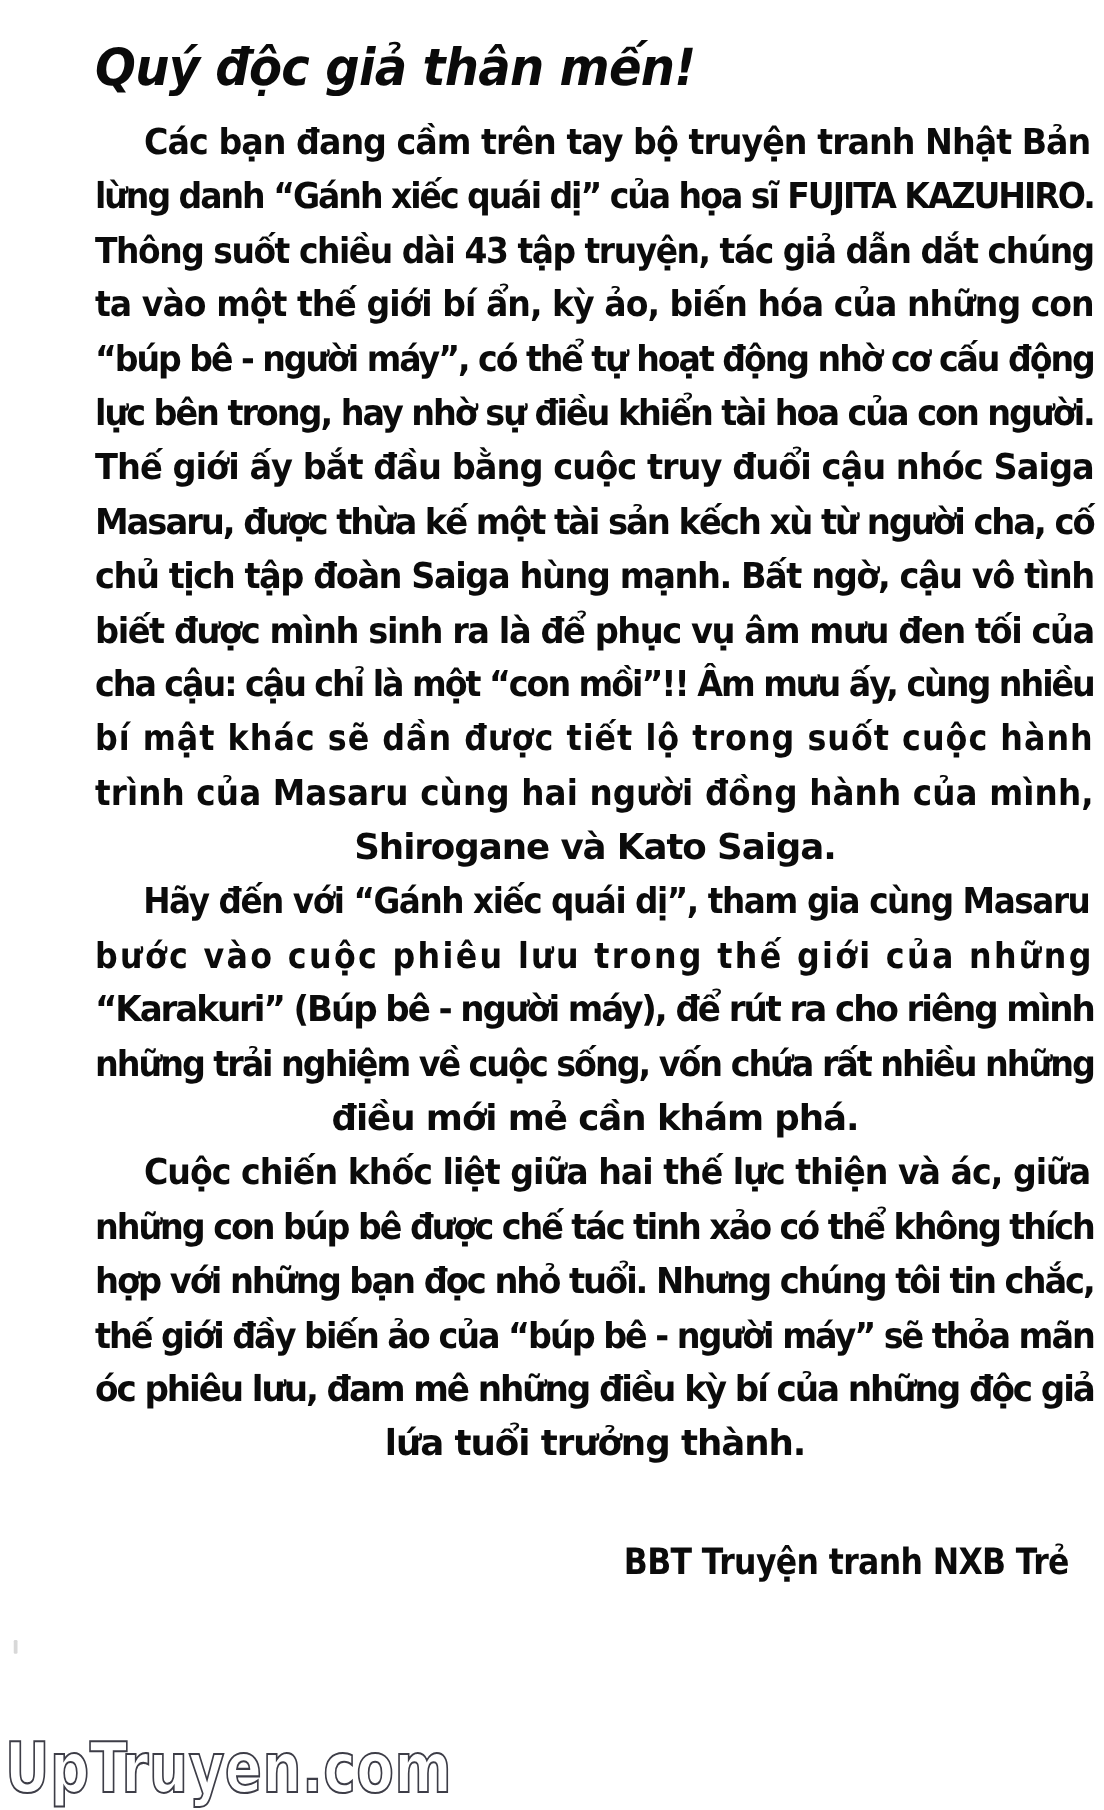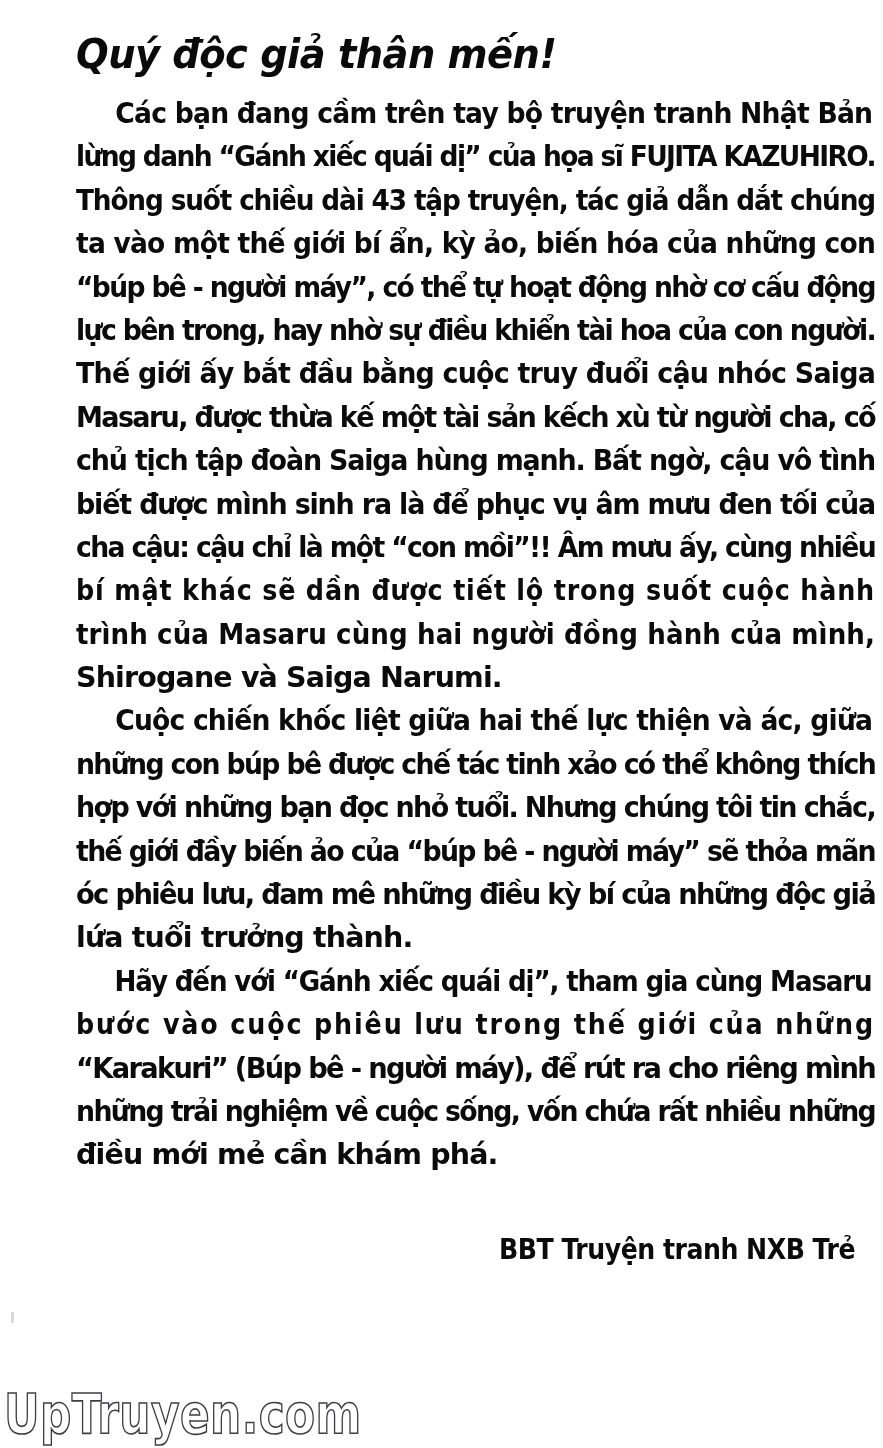--- a/index.html
+++ b/index.html
@@ -14,20 +14,21 @@
     overflow: hidden;
     font-family: "DejaVu Sans", sans-serif;
     color: #000000;
     background: #fefefe;
   }
 
   #page {
     position: absolute;
     inset: 0;
     background: #ffffff;
+    text-align: center;
   }
 
   
   .letter-title {
     position: absolute;
     left: 76px;
     top: 2px;
     font-family: "DejaVu Sans", sans-serif;
     font-size: 41px;
     font-weight: 700;
@@ -132,38 +133,38 @@
     </div>
 
     <div>
       <div class="para-line tight" style="transform: scaleX(0.944427);">Thế giới ấy bắt đầu bằng cuộc truy đuổi cậu nhóc Saiga</div>
       <div class="para-line tightest" style="transform: scaleX(0.949759);">Masaru, được thừa kế một tài sản kếch xù từ người cha, cố</div>
       <div class="para-line tighter" style="transform: scaleX(0.944235);">chủ tịch tập đoàn Saiga hùng mạnh. Bất ngờ, cậu vô tình</div>
       <div class="para-line tighter" style="transform: scaleX(0.945265);">biết được mình sinh ra là để phục vụ âm mưu đen tối của</div>
       <div class="para-line tightest" style="transform: scaleX(0.935187);">cha cậu: cậu chỉ là một “con mồi”!! Âm mưu ấy, cùng nhiều</div>
       <div class="para-line wider" style="transform: scaleX(0.892457);">bí mật khác sẽ dần được tiết lộ trong suốt cuộc hành</div>
       <div class="para-line wide" style="transform: scaleX(0.915727);">trình của Masaru cùng hai người đồng hành của mình,</div>
-      <div class="para-line tight">Shirogane và Saiga Narumi.</div>
+      <div class="para-line tight">Shirogane và Kato Saiga.</div>
+    </div>
+
+    <div>
+      <div class="para-line indent tighter" style="transform: scaleX(0.916812);">Hãy đến với “Gánh xiếc quái dị”, tham gia cùng Masaru</div>
+      <div class="para-line widest" style="transform: scaleX(0.890328);">bước vào cuộc phiêu lưu trong thế giới của những</div>
+      <div class="para-line tightest" style="transform: scaleX(0.958052);">“Karakuri” (Búp bê - người máy), để rút ra cho riêng mình</div>
+      <div class="para-line tightest" style="transform: scaleX(0.937295);">những trải nghiệm về cuộc sống, vốn chứa rất nhiều những</div>
+      <div class="para-line tight">điều mới mẻ cần khám phá.</div>
     </div>
 
     <div>
       <div class="para-line indent tight" style="transform: scaleX(0.932499);">Cuộc chiến khốc liệt giữa hai thế lực thiện và ác, giữa</div>
       <div class="para-line tightest" style="transform: scaleX(0.936522);">những con búp bê được chế tác tinh xảo có thể không thích</div>
       <div class="para-line tightest" style="transform: scaleX(0.946367);">hợp với những bạn đọc nhỏ tuổi. Nhưng chúng tôi tin chắc,</div>
       <div class="para-line tightest" style="transform: scaleX(0.939396);">thế giới đầy biến ảo của “búp bê - người máy” sẽ thỏa mãn</div>
       <div class="para-line tightest" style="transform: scaleX(0.960102);">óc phiêu lưu, đam mê những điều kỳ bí của những độc giả</div>
       <div class="para-line tight">lứa tuổi trưởng thành.</div>
-    </div>
-
-    <div>
-      <div class="para-line indent tighter" style="transform: scaleX(0.916812);">Hãy đến với “Gánh xiếc quái dị”, tham gia cùng Masaru</div>
-      <div class="para-line widest" style="transform: scaleX(0.890328);">bước vào cuộc phiêu lưu trong thế giới của những</div>
-      <div class="para-line tightest" style="transform: scaleX(0.958052);">“Karakuri” (Búp bê - người máy), để rút ra cho riêng mình</div>
-      <div class="para-line tightest" style="transform: scaleX(0.937295);">những trải nghiệm về cuộc sống, vốn chứa rất nhiều những</div>
-      <div class="para-line tight">điều mới mẻ cần khám phá.</div>
     </div>
 
   </div>
 
   <div class="signature" style="transform-origin: right top; transform: scaleX(0.870283);">BBT Truyện tranh NXB Trẻ</div>
 
   <div class="speck"></div>
 
   <div class="watermark" style="transform: scaleX(0.811755) scaleY(1.03);">UpTruyen.com</div>
 

